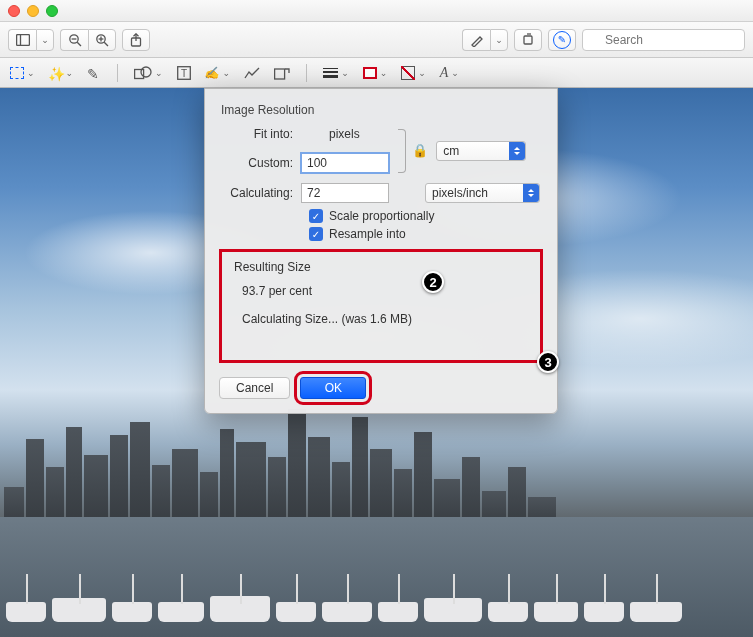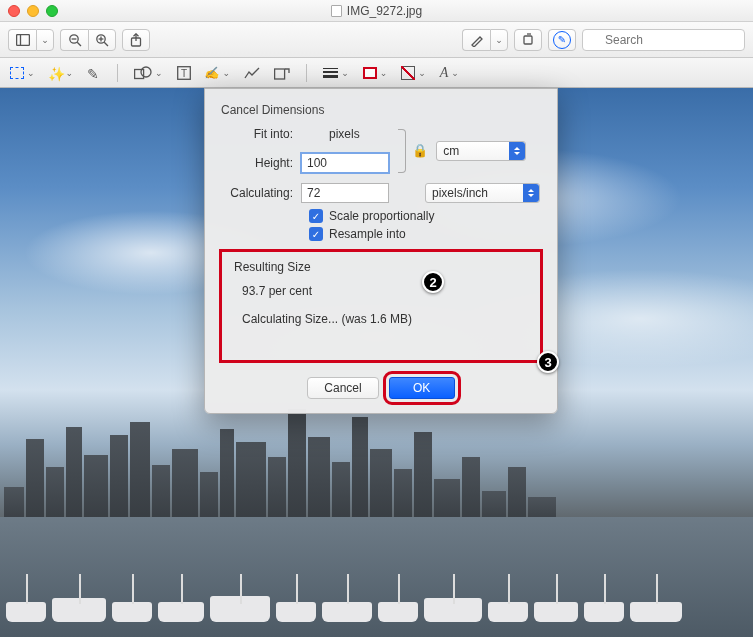--- a/index.html
+++ b/index.html
@@ -68,42 +68,38 @@
   .unit-lbl { margin-left:8px; font-size:12px;padding-left:20px; }
   .txt { height:20px; width:88px; background:#fff; border:1px solid #b5b5b5; border-radius:0; padding:0 5px; font-size:12px; display:flex; align-items:center; }
   .txt.focus { outline:2px solid #7aa7e8; outline-offset:-1px; }
   .lock { color:#777; font-size:13px; margin:0 4px 0 6px; position:relative; top:-1px;}
   .bracket { border:1px solid #aaa; border-left:none; width:8px; height:44px; margin-left:1px; border-radius:0 4px 4px 0;}
   .chkrow { margin-left:90px; display:flex; align-items:center; gap:6px; margin-bottom:4px; font-size:12px;}
   .chk { width:14px; height:14px; background:#2f6fe0; border-radius:3px; display:flex; align-items:center; justify-content:center; color:#fff; font-size:10px; }
   .result-box { border:3px solid #d0021b; padding:8px 10px 22px 10px; margin-top:8px; position:relative; }
   .result-title { font-size:12px; margin:0 0 10px 2px;}
   .result-line { font-size:12px; margin-left:10px; margin-bottom:14px; }
-  .dlg-buttons { display:flex; justify-content:center; gap:10px; margin-top:14px; }
+  .dlg-buttons { display:flex; justify-content:flex-start; gap:10px; margin-top:14px; }
   .btn { height:22px; padding:0 16px; border-radius:4px; font-size:12px; display:flex; align-items:center; justify-content:center; min-width:66px;}
   .btn-cancel { background:linear-gradient(#ffffff,#f1f1f1); border:1px solid #c2c2c2; color:#333; }
   .btn-ok { background:linear-gradient(#3e87ff,#0a60ff); border:1px solid #0a50d8; color:#fff; outline:3px solid #d0021b; outline-offset:3px; border-radius:3px;}
 
   .callout { position:absolute; width:22px; height:22px; border-radius:50%; background:#000; color:#fff; font-weight:bold; font-size:13px; display:flex; align-items:center; justify-content:center; border:2px solid #fff; box-shadow:0 1px 3px rgba(0,0,0,0.5); z-index:50;}
 
   .tb-icon { stroke:#555; fill:none; stroke-width:1.3; }
   .blue-circ { width:18px;height:18px;border:1.5px solid #0a60ff;border-radius:50%;display:flex;align-items:center;justify-content:center;color:#0a60ff;font-size:10px;}
 </style>
 </head>
 <body>
 
 <div class="titlebar">
   <div class="traffic">
     <div class="dot red"></div>
     <div class="dot yellow"></div>
     <div class="dot green"></div>
-  </div>
-  <div class="title-center">
-    <span class="doc-icon"></span>
-    <span>IMG_9272.jpg</span>
   </div>
 </div>
 
 <div class="toolbar1">
   <div class="tb-group">
     <div class="tb-btn">
         <svg class="tb-icon" width="14" height="12">
           <rect x="0.6" y="0.6" width="12.8" height="10.8" rx="1"></rect>
           <line x1="4.5" y1="0.6" x2="4.5" y2="11.4"></line>
         </svg>
@@ -269,31 +265,31 @@
       <div class="boat"></div>
       <div class="boat" style="width:58px;height:24px"></div>
       <div class="boat"></div>
       <div class="boat" style="width:44px"></div>
       <div class="boat"></div>
       <div class="boat" style="width:52px"></div>
   </div>
 </div>
 
 <div class="dialog">
-  <div class="section-title">Cancel Dimensions</div>
+  <div class="section-title">Image Resolution</div>
 
   <div class="row">
     <div class="lbl">Fit into:</div>
     <span class="unit-lbl">pixels</span>
   </div>
 
   <div style="height:6px"></div>
 
   <div class="row" style="position:relative">
-    <div class="lbl">Height:</div>
+    <div class="lbl">Custom:</div>
     <div class="txt focus">
         <span>100</span>
       </div>
     <div style="position:absolute; left:178px; top:-24px; display:flex; align-items:center;">
       <div class="bracket"></div>
       <span class="lock">🔒</span>
       <div class="sel" style="width:90px;margin-left:4px">
           <span>cm</span>
           <span class="arrows"></span>
         </div>

